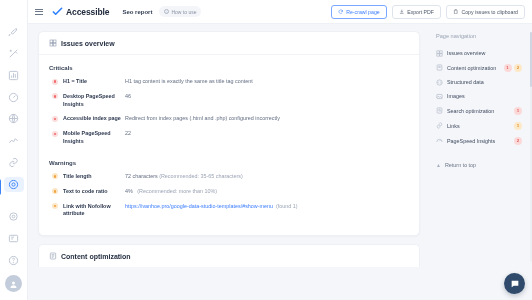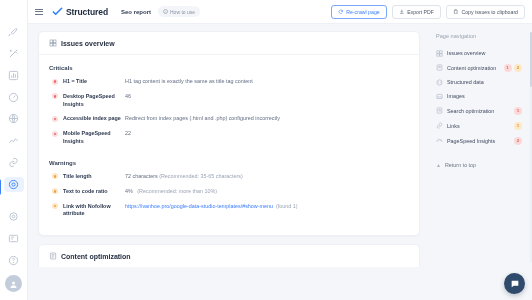--- a/index.html
+++ b/index.html
@@ -283,21 +283,21 @@
         <span></span>
           <span></span>
           <span></span>
       </div>
       <div class="brand">
         <span class="brand-mark">
           <svg viewBox="0 0 24 24" fill="none" stroke="currentColor" stroke-width="3.5" stroke-linecap="round" stroke-linejoin="round">
               <path d="M3 13l5 5L21 5"></path>
             </svg>
         </span>
-        <span class="brand-name">Structured</span>
+        <span class="brand-name">Accessible</span>
       </div>
       <span class="nav-link">Seo report</span>
       <div class="howto">
         <span class="dot">i</span>
         <span>How to use</span>
       </div>
 
       <div class="topbar-right">
         <div class="btn primary-outline">
           <span>

